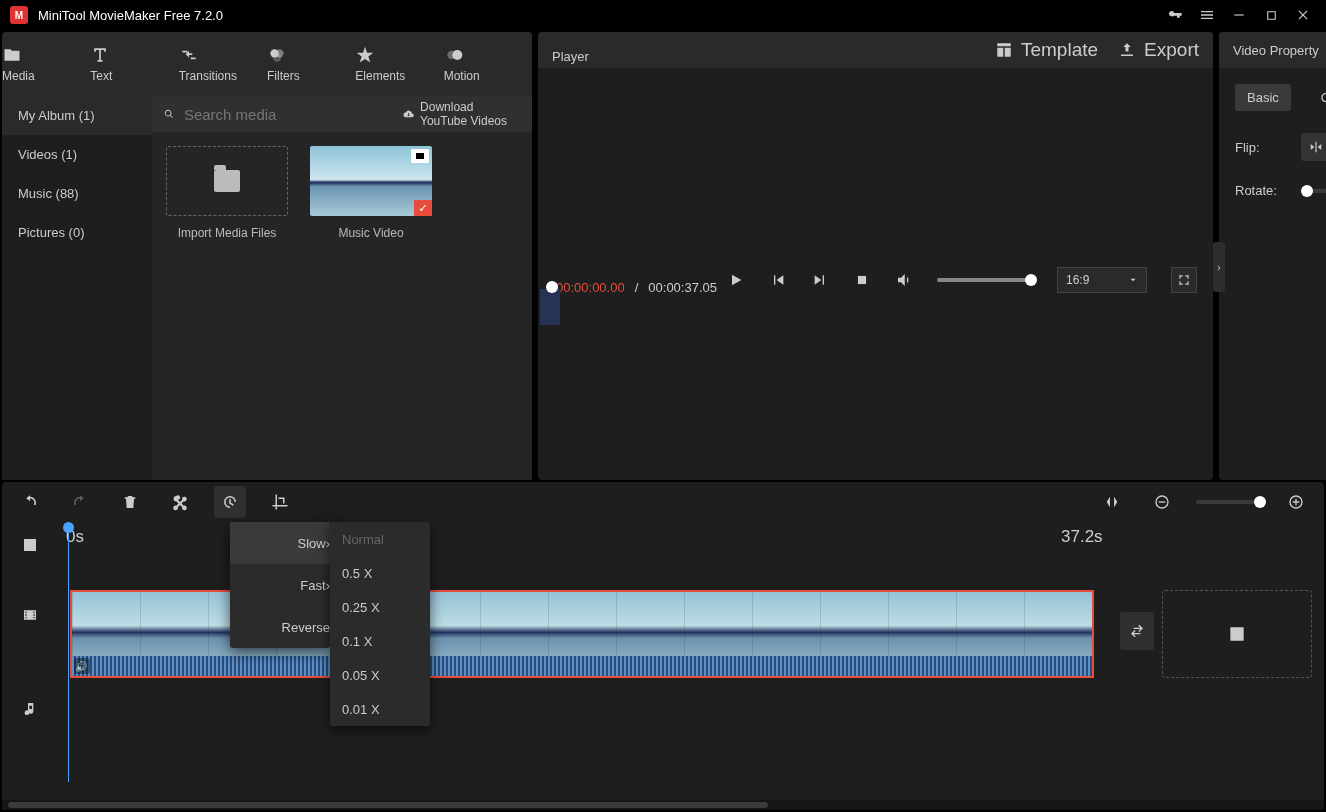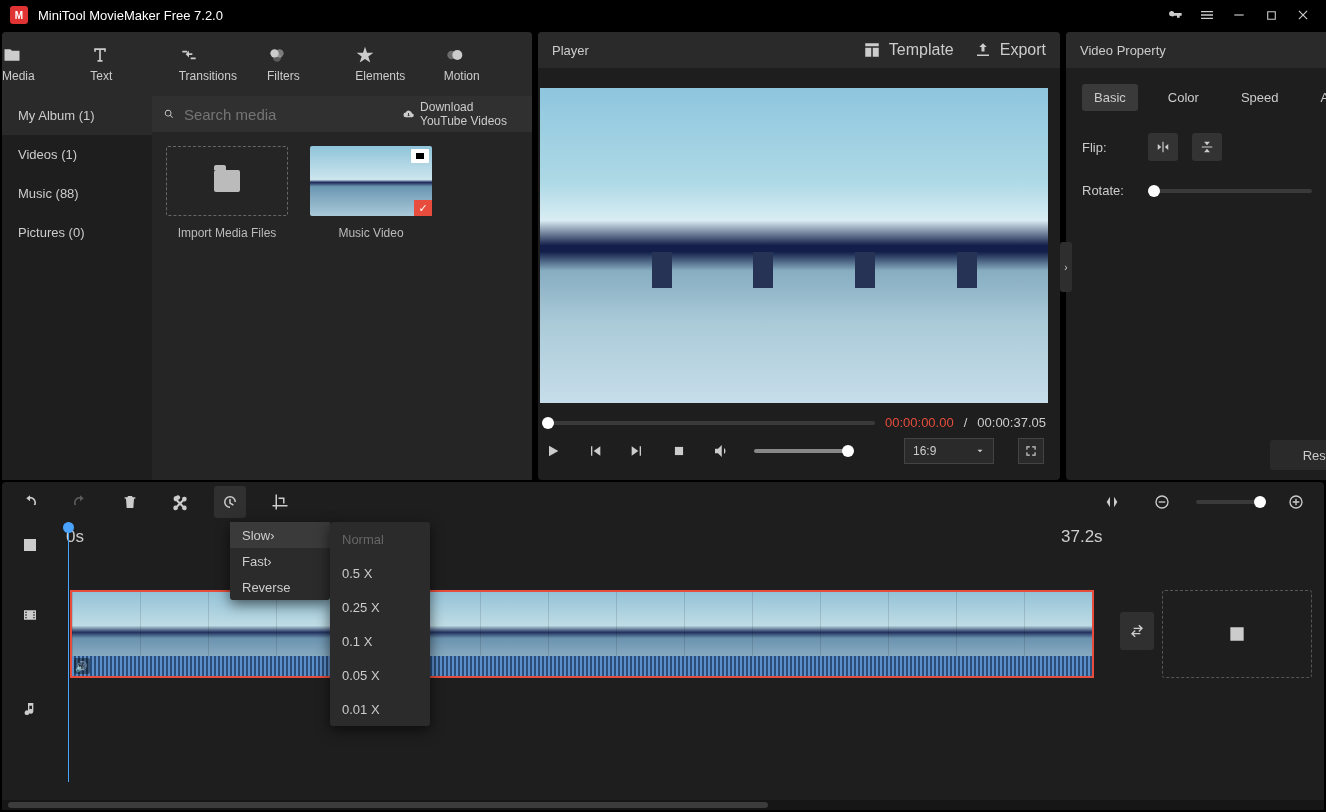--- a/index.html
+++ b/index.html
@@ -32,24 +32,24 @@
 .media-card{width:122px;display:flex;flex-direction:column;align-items:center;gap:10px;cursor:pointer}
 .media-thumb{width:122px;height:70px;border-radius:2px;position:relative}
 .import-thumb{border:1px dashed #666;display:flex;align-items:center;justify-content:center}
 .folder-icon{width:26px;height:22px;background:#bbb;border-radius:2px;position:relative}
 .folder-icon::before{content:"";position:absolute;top:-5px;left:0;width:12px;height:5px;background:#bbb;border-radius:2px 2px 0 0}
 .video-thumb{background:linear-gradient(to bottom,#8ec3d9 0%,#cde6ee 48%,#1f2a5a 52%,#6b97b2 58%,#a9c9d8 100%)}
 .video-thumb .cam-badge{position:absolute;top:3px;right:3px;width:18px;height:14px;background:#fff;border-radius:1px;display:flex;align-items:center;justify-content:center}
 .video-thumb .cam-badge::after{content:"";width:8px;height:6px;background:#000}
 .video-thumb .check-badge{position:absolute;bottom:0;right:0;width:18px;height:16px;background:#e74c3c;display:flex;align-items:center;justify-content:center;color:#fff;font-size:11px}
 .media-card-label{font-size:12px;color:#bbb}
-.player-header{height:36px;display:flex;align-items:center;padding:17px 14px;background:#2a2a2a;border-radius:4px 4px 0 0}
+.player-header{height:36px;display:flex;padding:17px 14px;background:#2a2a2a;border-radius:4px 4px 0 0}
 .player-header .spacer{flex:1}
-.player-header-btn{display:flex;align-items:center;gap:8px;cursor:pointer;margin-left:20px;font-size:16px}
-.preview{flex:1;padding:20px 10px 6px 0;display:flex;flex-direction:column}
+.player-header-btn{display:flex;align-items:center;gap:8px;cursor:pointer;margin-left:20px;font-size:19px}
+.preview{flex:1;padding:20px 10px 6px 0;display:flex;flex-direction:row}
 .preview-canvas{flex:1;background:linear-gradient(to bottom,#8ec6de 0%,#aed9e6 30%,#d9edf3 42%,#131f4a 50%,#131f4a 52%,#87adc1 58%,#abcbd9 75%,#c7ddea 100%);position:relative;margin:0 2px}
 .bridge-pillar{position:absolute;top:52%;width:20px;height:36px;background:#273355}
 .progress-row{display:flex;align-items:center;gap:10px;margin-top:12px;padding:0 4px}
 .progress-track{flex:1;height:4px;background:#3a3a3a;border-radius:2px;position:relative}
 .progress-knob{position:absolute;left:0;top:-4px;width:12px;height:12px;background:#fff;border-radius:50%}
 .time-current{color:#e74c3c;font-size:13px}
 .time-total{font-size:13px}
 .controls-row{display:flex;align-items:center;gap:24px;padding:8px 6px 10px 6px}
 .ctrl-icon{width:18px;height:18px;cursor:pointer;display:flex;align-items:center;justify-content:center}
 .vol-track{width:96px;height:4px;background:#888;border-radius:2px;position:relative}
@@ -89,21 +89,21 @@
 .tl-clip{position:absolute;top:68px;left:12px;width:1024px;height:88px;border:2px solid #e74c3c;background:linear-gradient(to bottom,#95c2d7 0%,#bedce5 40%,#22315e 48%,#6b93af 55%,#a6c5d3 100%);overflow:hidden}
 .tl-clip-strips{position:absolute;inset:0;background:repeating-linear-gradient(90deg,rgba(0,0,0,.12) 0 1px,transparent 1px 68px)}
 .tl-wave{position:absolute;bottom:0;left:0;right:0;height:20px;background:#2b4d7a}
 .tl-wave::before{content:"";position:absolute;inset:0;background:repeating-linear-gradient(90deg,#5c8fc9 0 2px,#2b4d7a 2px 4px)}
 .tl-clip-speaker{position:absolute;bottom:2px;left:2px;width:16px;height:16px;background:rgba(0,0,0,.4);border-radius:2px;display:flex;align-items:center;justify-content:center;font-size:10px}
 .tl-swap{position:absolute;top:90px;left:1062px;width:34px;height:38px;background:#303030;border-radius:3px;display:flex;align-items:center;justify-content:center;cursor:pointer}
 .tl-drop{position:absolute;top:68px;left:1104px;width:150px;height:88px;border:1px dashed #555;border-radius:3px;display:flex;align-items:center;justify-content:center;color:#777}
 .tl-scroll{height:10px;background:#161616;position:relative}
 .tl-scroll-thumb{position:absolute;left:6px;top:2px;height:6px;width:760px;background:#3c3c3c;border-radius:3px}
 .speed-menu{position:absolute;top:40px;left:228px;width:100px;background:#2b2b2b;border-radius:3px;box-shadow:0 4px 14px rgba(0,0,0,.6);z-index:50}
-.speed-item{height:26px;display:flex;align-items:center;justify-content:flex-start;padding:0 12px;cursor:pointer;font-size:13px}
+.speed-item{height:42px;display:flex;align-items:center;justify-content:flex-end;padding:0 0;cursor:pointer;font-size:13px}
 .speed-item.hover{background:#3a3a3a}
 .speed-sub{position:absolute;top:40px;left:328px;width:100px;background:#2b2b2b;border-radius:3px;box-shadow:0 4px 14px rgba(0,0,0,.6);z-index:50}
 .speed-sub-item{height:34px;display:flex;align-items:center;padding:0 12px;cursor:pointer;font-size:13px}
 .speed-sub-item.disabled{color:#666}
 svg{fill:currentColor}
 </style>
 </head>
 <body>
 
 <div class="titlebar">

